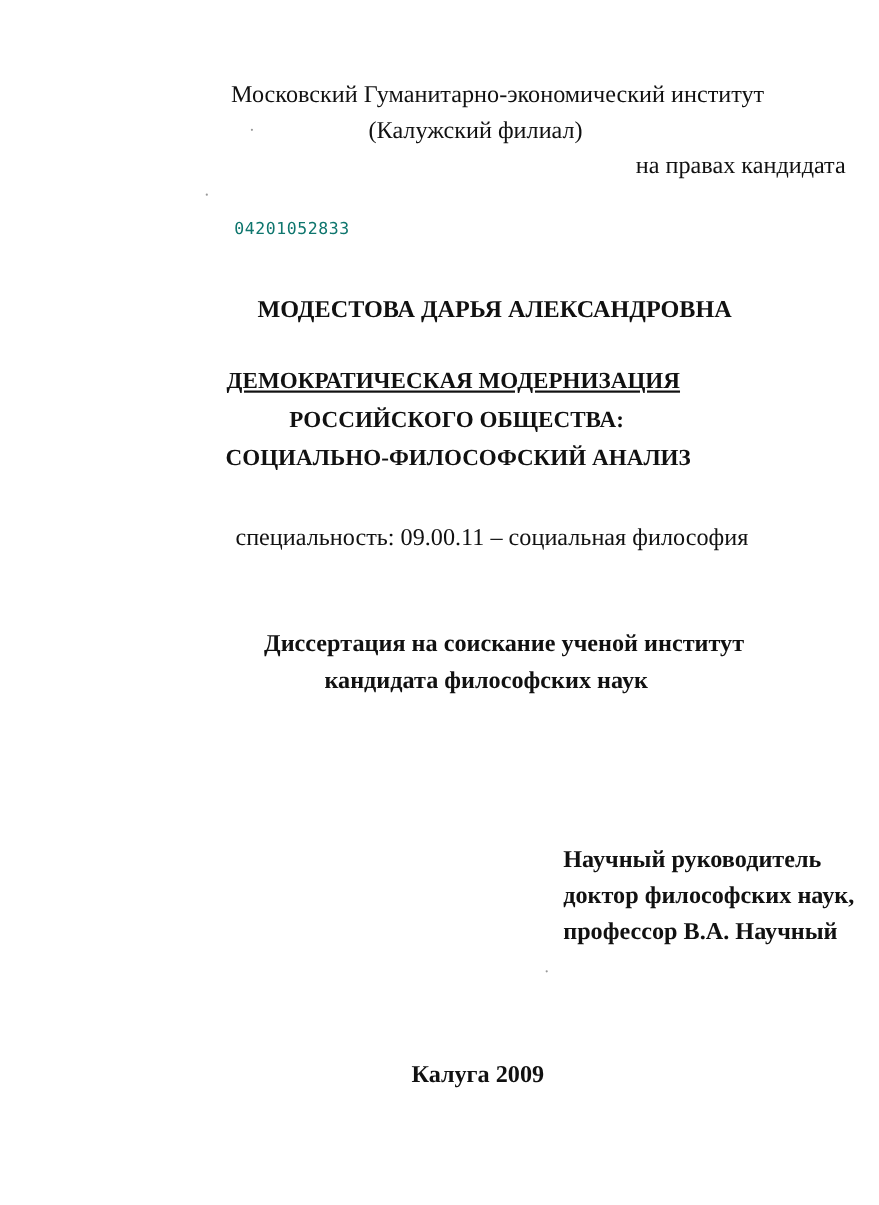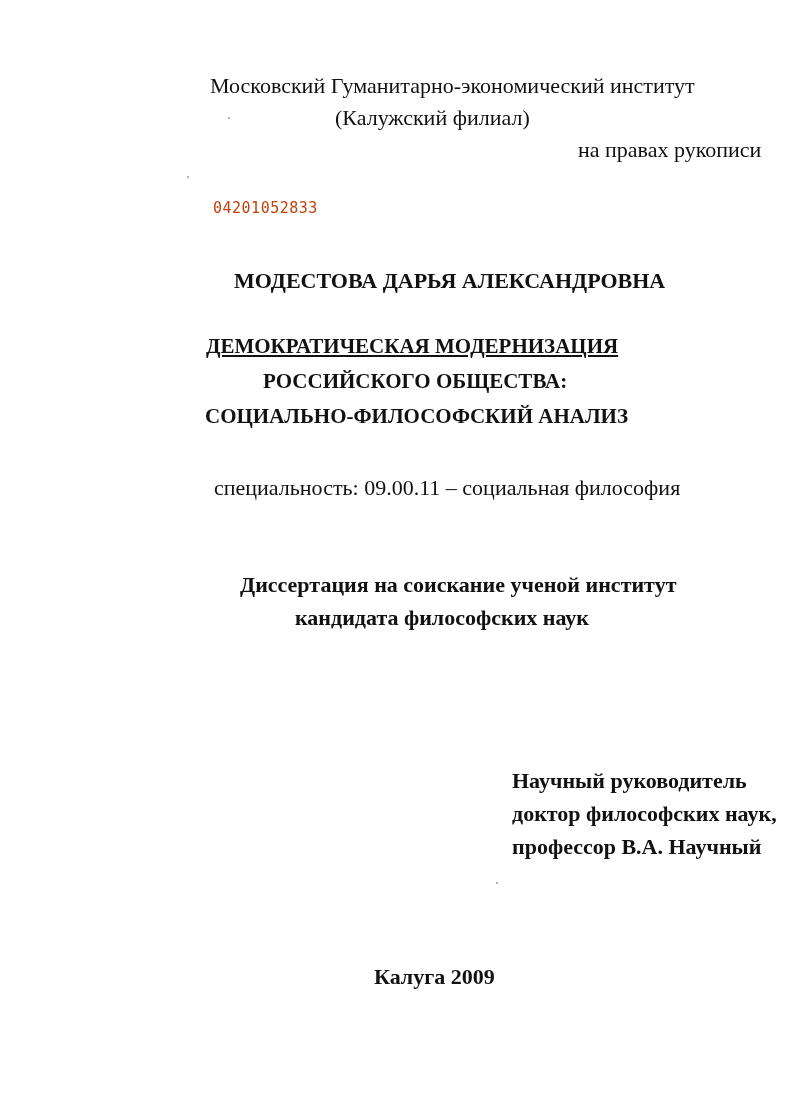--- a/index.html
+++ b/index.html
@@ -2,31 +2,31 @@
 <html><head>
 <meta charset="utf-8">
 <style>
   html, body { margin: 0; padding: 0; background: #ffffff; }
   body { width: 799px; height: 1095px; position: relative; overflow: hidden;
          font-family: "Liberation Serif", "DejaVu Serif", serif; color: #111; }
   .t { position: absolute; white-space: nowrap; }
   .reg { font-size: 22px; }
   .bold { font-weight: bold; text-align: center; }
   .title { font-size: 21px; font-weight: bold; }
-  .mono { font-family: "DejaVu Sans Mono", "Liberation Mono", monospace; font-size: 15px; color: #c2410c; letter-spacing: 0.5px; }
+  .mono { font-family: "DejaVu Sans Mono", "Liberation Mono", monospace; font-size: 15px; color: #0f766e; letter-spacing: 0.5px; }
   .dot { position: absolute; width: 2px; height: 2px; background: #999; border-radius: 1px; }
 </style>
 </head>
 <body>
 
 <div>
 
   <div class="t reg" style="left:210px; top:73px;">Московский Гуманитарно-экономический институт</div>
   <div class="t reg" style="left:335px; top:105px;">(Калужский филиал)</div>
-  <div class="t reg" style="left:578px; top:137px;">на правах рукописи</div>
+  <div class="t reg" style="left:578px; top:137px;">на правах кандидата</div>
 
   <div class="dot" style="left:228px; top:117px;"></div>
   <div class="dot" style="left:187px; top:176px;"></div>
 
   <div class="t mono" style="left:213px; top:199px;">04201052833</div>
 
   <div class="t reg bold" style="left:234px; top:268px;">МОДЕСТОВА ДАРЬЯ АЛЕКСАНДРОВНА</div>
 
   <div>
     <div class="t title" style="left:206px; top:334px;text-decoration:underline;">ДЕМОКРАТИЧЕСКАЯ МОДЕРНИЗАЦИЯ</div>

